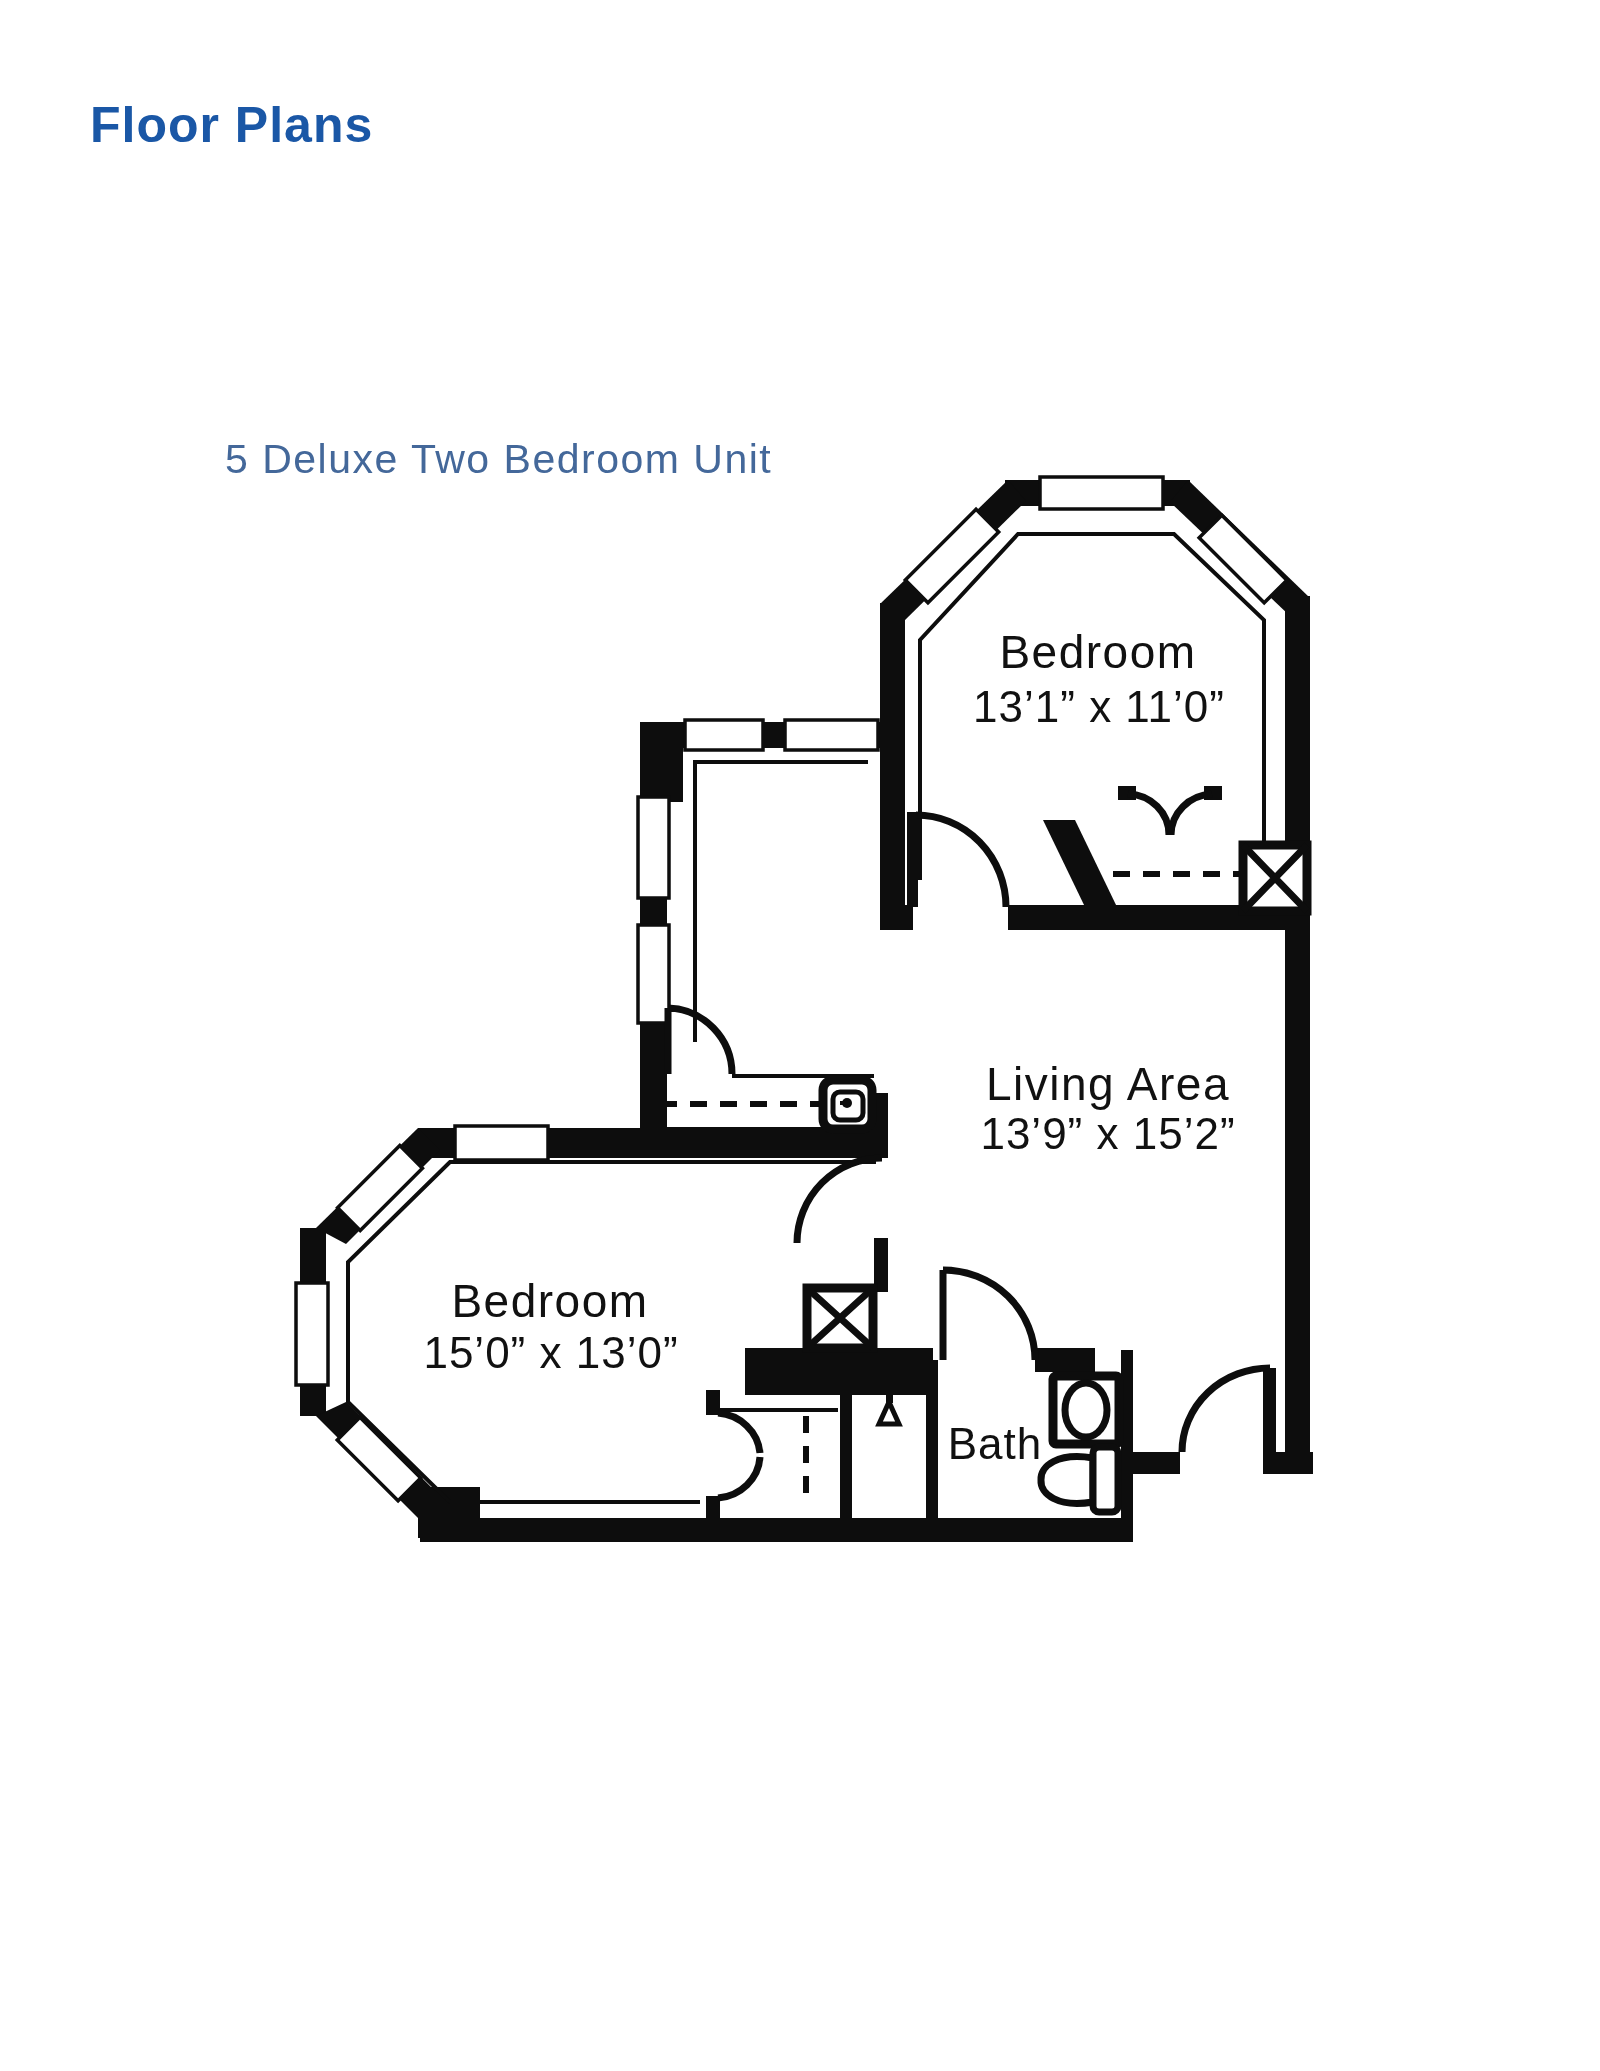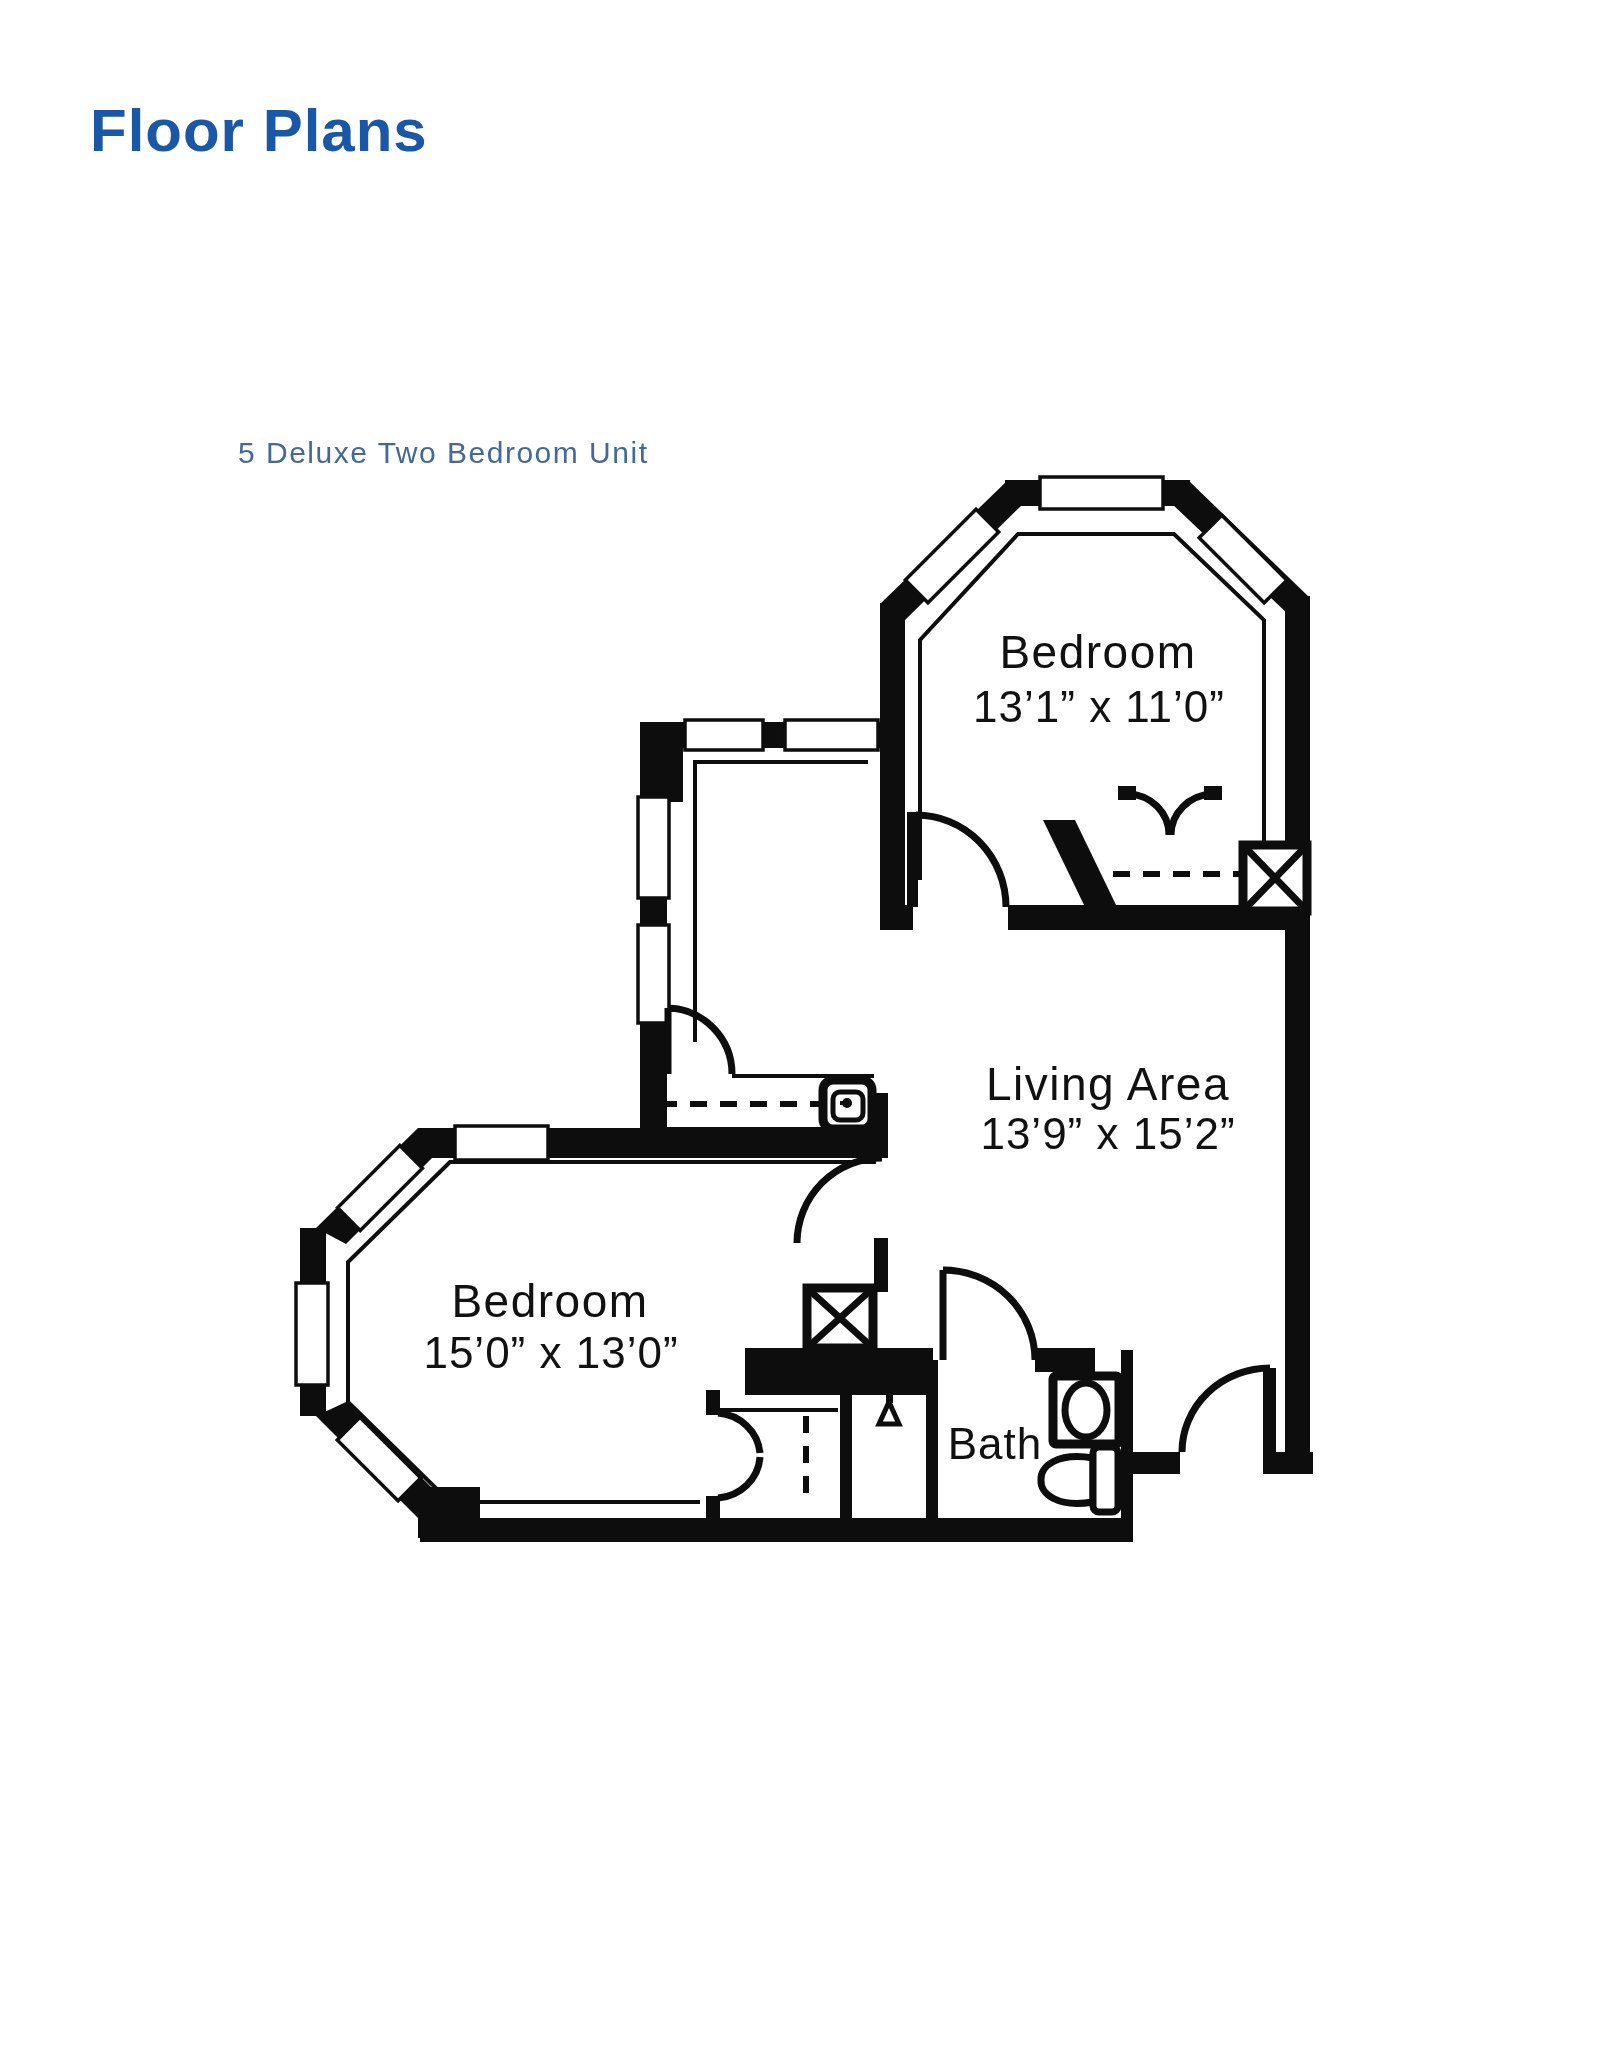--- a/index.html
+++ b/index.html
@@ -1,21 +1,21 @@
 <!DOCTYPE html>
 <html><head>
 <meta charset="utf-8">
 <style>
   html,body{margin:0;padding:0;background:#fff;}
   .page{position:relative;width:1600px;height:2071px;background:#ffffff;overflow:hidden;
         font-family:"Liberation Sans",sans-serif;}
-  .title{position:absolute;left:90px;top:96px;font-size:60px;font-weight:700;
+  .title{position:absolute;left:90px;top:96px;font-size:50px;font-weight:700;
          color:#1a57a6;letter-spacing:1px;}
-  .caption{position:absolute;left:225px;top:436px;font-size:30px;font-weight:400;
-           color:#44689a;letter-spacing:1.5px;margin-left:13px;}
+  .caption{position:absolute;left:225px;top:436px;font-size:41px;font-weight:400;
+           color:#44689a;letter-spacing:1.5px;}
   svg{position:absolute;left:0;top:0;}
   .wall{fill:#0d0d0d;stroke:none;}
   .thin{fill:none;stroke:#0d0d0d;stroke-width:4;}
   .door{fill:none;stroke:#0d0d0d;stroke-width:7;}
   .dash{fill:none;stroke:#0d0d0d;stroke-width:6;stroke-dasharray:17 13;}
   .win{fill:#ffffff;stroke:#0d0d0d;stroke-width:3.5;}
   .fix{fill:#ffffff;stroke:#0d0d0d;stroke-width:7;}
   .fixw{fill:#ffffff;stroke:#0d0d0d;stroke-width:9;}
   .xline{fill:none;stroke:#0d0d0d;stroke-width:7;}
   .room-name{font-size:46px;font-weight:500;fill:#111111;letter-spacing:1.5px;}

